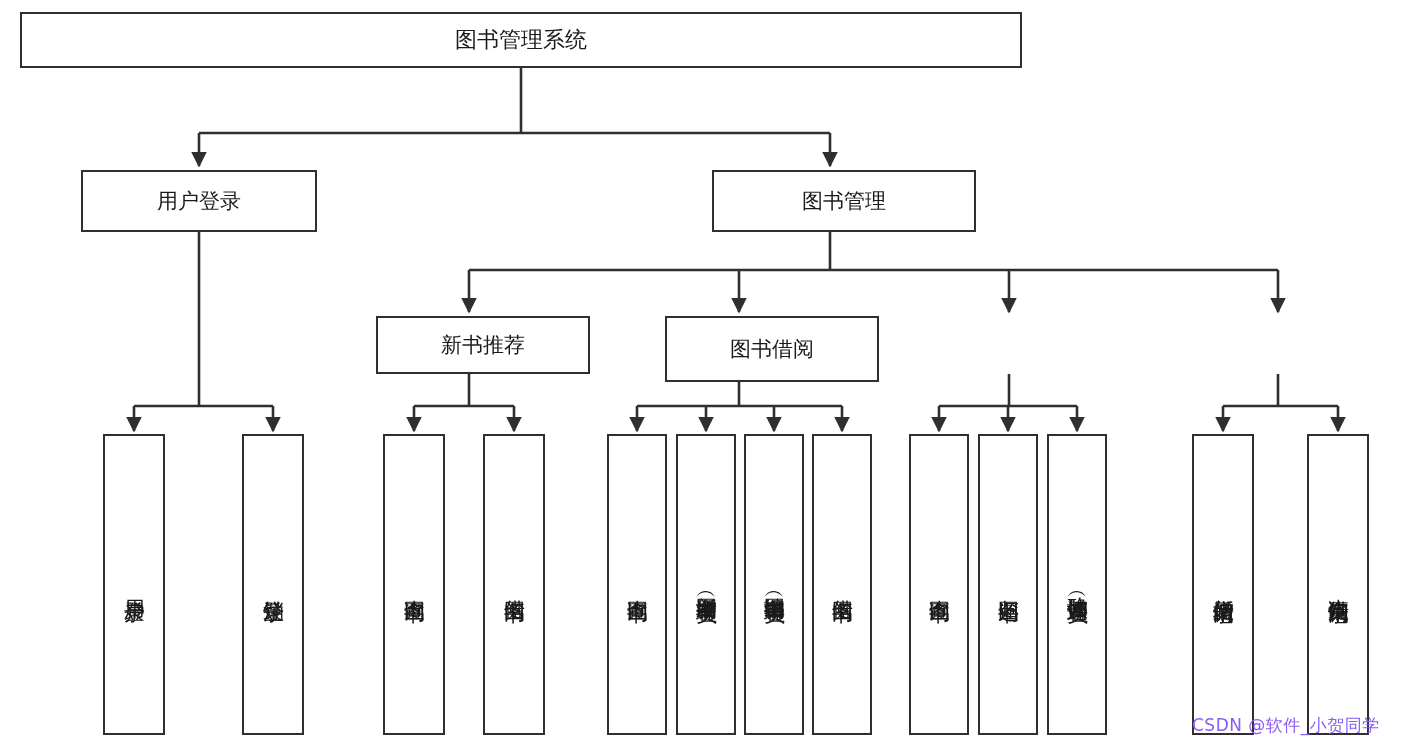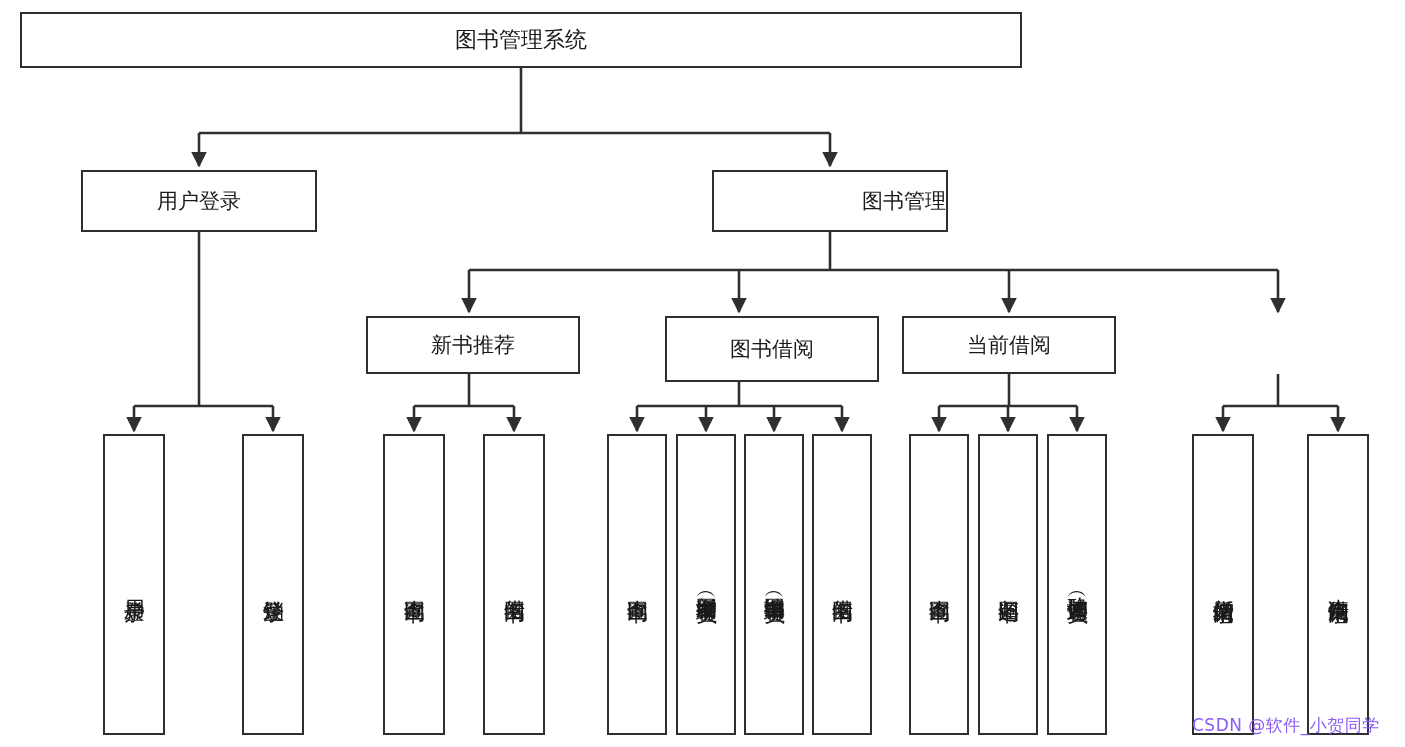--- a/index.html
+++ b/index.html
@@ -128,32 +128,29 @@
     </g>
   </svg>
 
   <div class="node h root" style="left:20px; top:12px; width:1002px; height:56px;">
     <span class="label">图书管理系统</span>
   </div>
 
   <div class="node h" style="left:81px; top:170px; width:236px; height:62px;">
     <span class="label">用户登录</span>
   </div>
-  <div class="node h" style="left:712px; top:170px; width:236px; height:62px;justify-content:flex-end;">
+  <div class="node h" style="left:712px; top:170px; width:264px; height:62px;">
     <span class="label">图书管理</span>
   </div>
 
-  <div class="node h" style="left:366px; top:316px; width:214px; height:58px;">
+  <div class="node h" style="left:376px; top:316px; width:214px; height:58px;">
     <span class="label">新书推荐</span>
   </div>
   <div class="node h" style="left:632px; top:316px; width:214px; height:66px;margin-left:33px;">
     <span class="label">图书借阅</span>
-  </div>
-  <div class="node h" style="left:902px; top:316px; width:214px; height:58px;">
-    <span class="label">当前借阅</span>
   </div>
 
   <div class="node v" style="left:103px; top:434px; width:62px; height:301px;">
     <span class="label">用户登录</span>
   </div>
   <div class="node v" style="left:242px; top:434px; width:62px; height:301px;">
     <span class="label">注销登录</span>
   </div>
 
   <div class="node v" style="left:383px; top:434px; width:62px; height:301px;">

